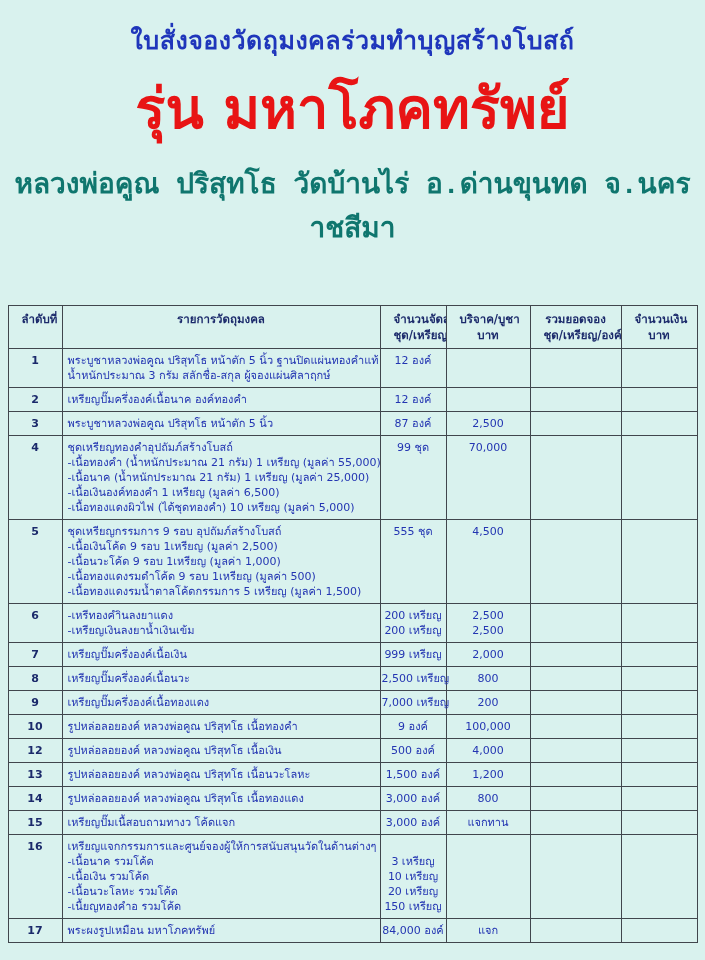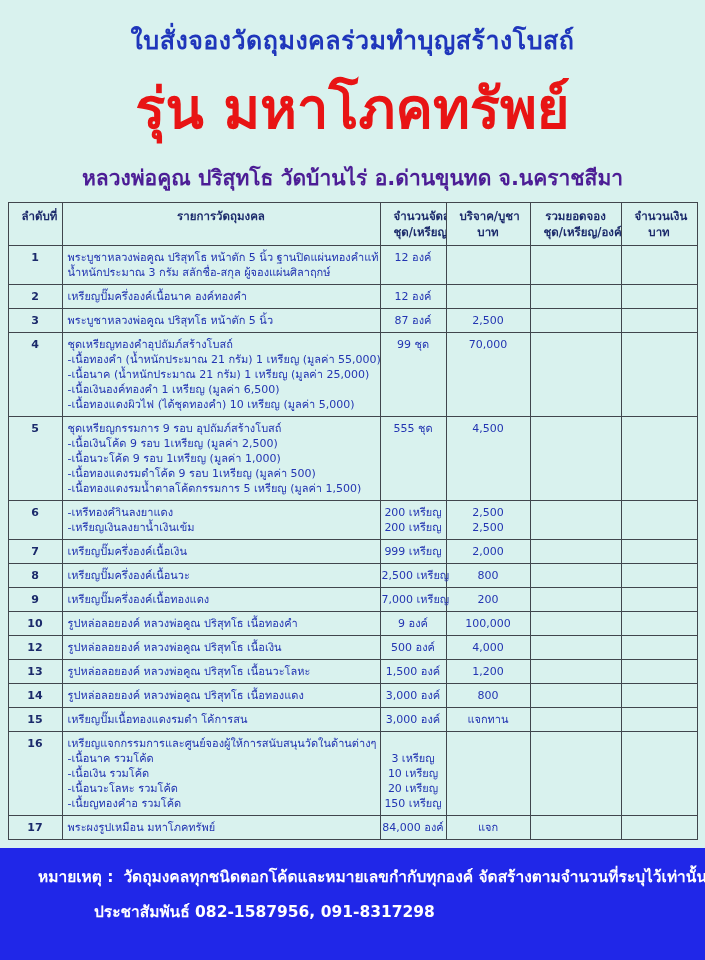--- a/index.html
+++ b/index.html
@@ -2,26 +2,26 @@
 <html><head>
 <meta charset="utf-8">
 <style>
   html,body { margin:0; padding:0; }
   body {
     width:705px; height:960px;
     background:#d9f2ee;
     font-family:"DejaVu Sans","Liberation Sans",sans-serif;
     overflow:hidden;
   }
-  .page { width:705px; height:960px; display:flex; flex-direction:column; }
+  .page { width:705px; height:960px; display:flex; flex-direction:column;gap:48px; }
 
   .title-block { text-align:center; padding-top:20px; }
   .t1 { color:#1f36bb; font-size:25px; font-weight:bold; letter-spacing:0.5px; }
   .t2 { color:#e81414; font-size:56px; font-weight:bold; margin-top:4px; }
-  .t3 { color:#4c1d95; font-size:21px; font-weight:bold; margin-top:8px; }
+  .t3 { color:#0f766e; font-size:28px; font-weight:bold; margin-top:8px;font-family:Liberation Mono, monospace; }
 
   table {
     border-collapse:collapse;
     margin:8px auto 0;
     width:689px;
     table-layout:fixed;
   }
   th, td {
     border:1.5px solid #41464d;
     vertical-align:top;
@@ -321,21 +321,21 @@
             <div class="cl">800</div>
           </td>
           <td class="c"></td>
           <td class="c"></td>
         </tr>
         <tr>
           <td class="no-cell">
             <div class="cl">15</div>
           </td>
           <td class="item-cell">
-            <div class="cl">เหรียญปั๊มเนื้อทองแดงรมดำ โค้การสน</div>
+            <div class="cl">เหรียญปั๊มเนื้สอบถามทางว โค้ดแจก</div>
           </td>
           <td class="c">
             <div class="cl">3,000 องค์</div>
           </td>
           <td class="c">
             <div class="cl">แจกทาน</div>
           </td>
           <td class="c"></td>
           <td class="c"></td>
         </tr>

